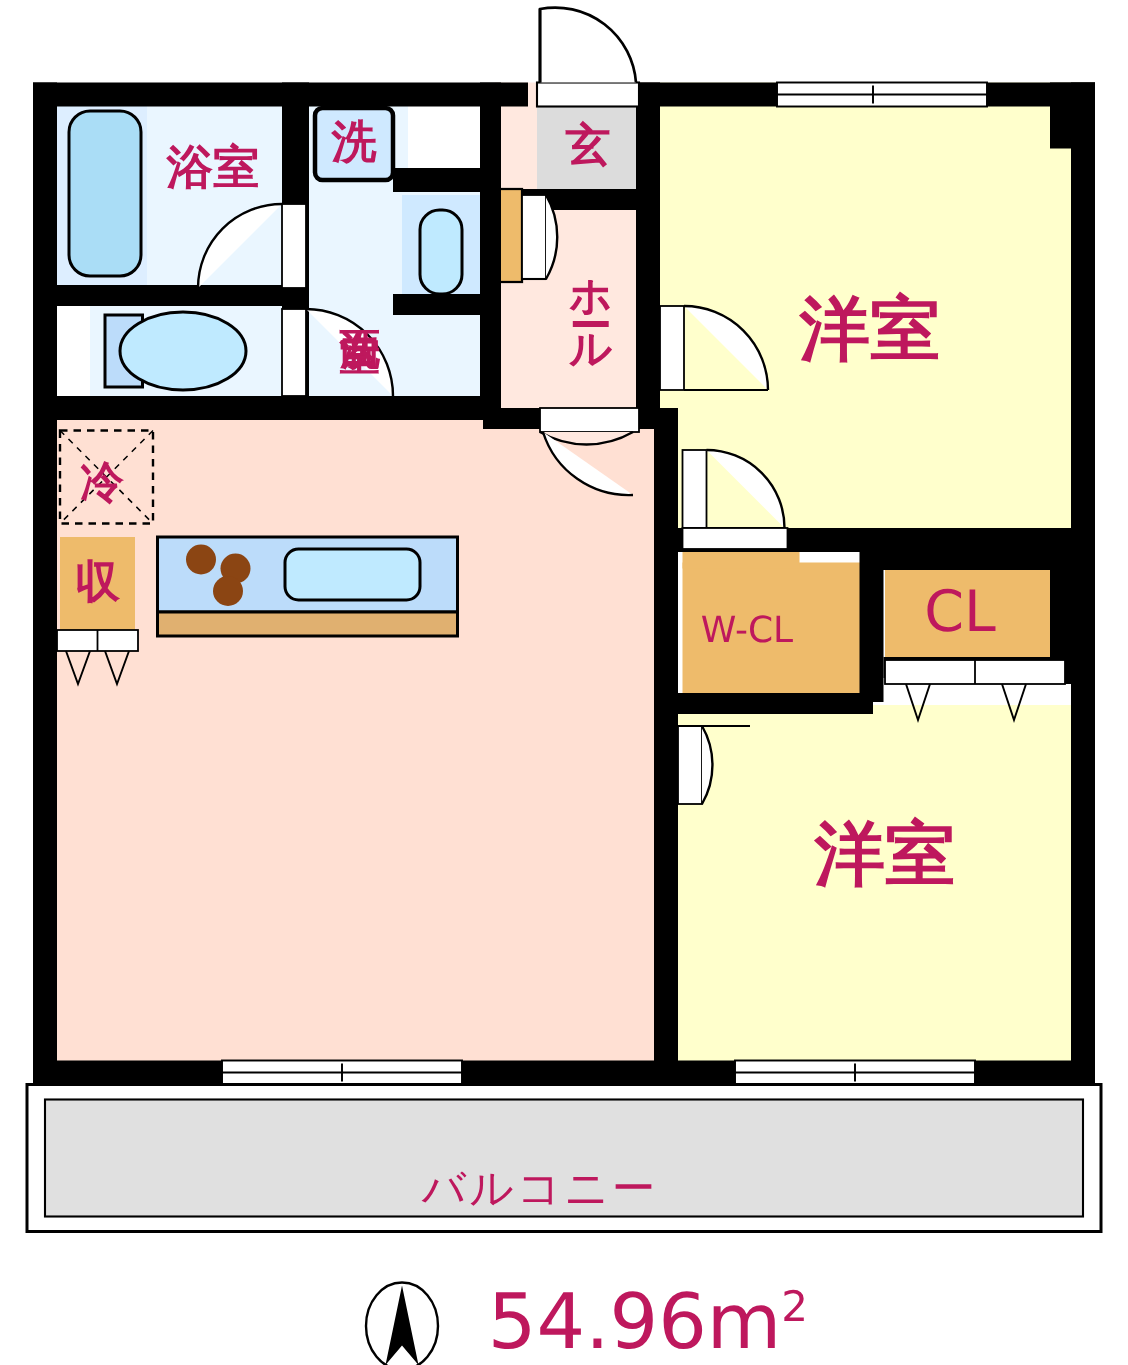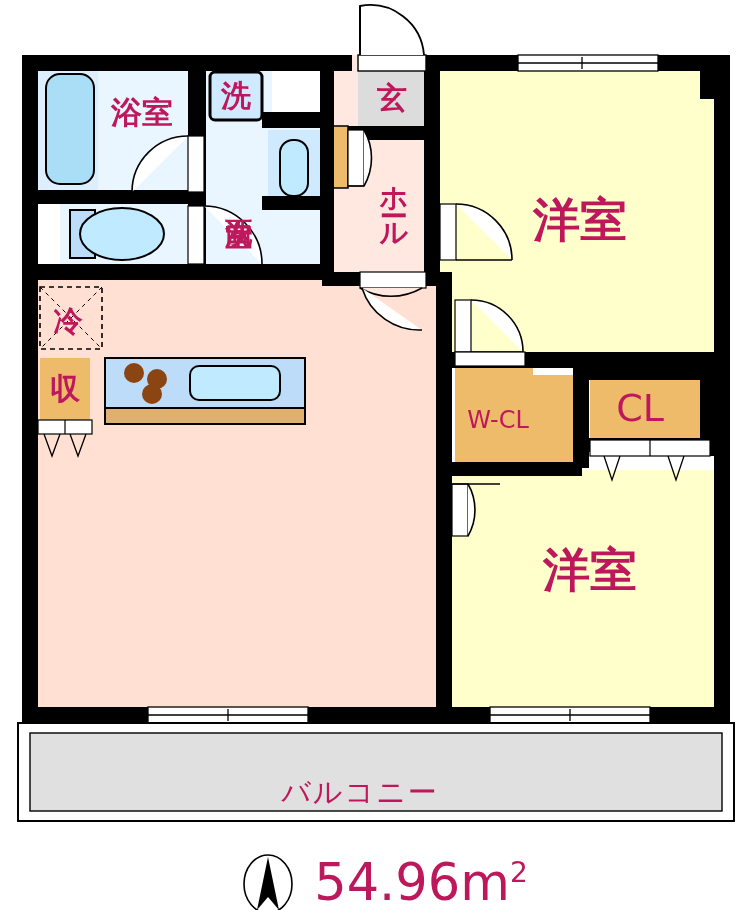--- a/index.html
+++ b/index.html
@@ -221,15 +221,15 @@
 <div class="lbl thin" style="left:498px;top:420px;font-size:24px;font-weight:500;">W-CL</div>
 
 <div class="lbl thin" style="left:640px;top:408px;font-size:38px;font-weight:500;">CL</div>
 
 <div class="lbl" style="left:65px;top:389px;font-size:30px;">収</div>
 
 <div class="lbl" style="left:68px;top:322px;font-size:29px;">冷</div>
 
 <div class="lbl thin" style="left:360px;top:793px;font-size:29px;font-weight:500;letter-spacing:2px;">バルコニー</div>
 
-<div class="lbl thin" style="left:421px;top:883px;font-size:51px;font-weight:500;">
+<div class="lbl thin" style="left:432px;top:883px;font-size:51px;font-weight:500;">
   <span>54.96m</span><span class="sup">2</span>
 </div>
 
 </body></html>

